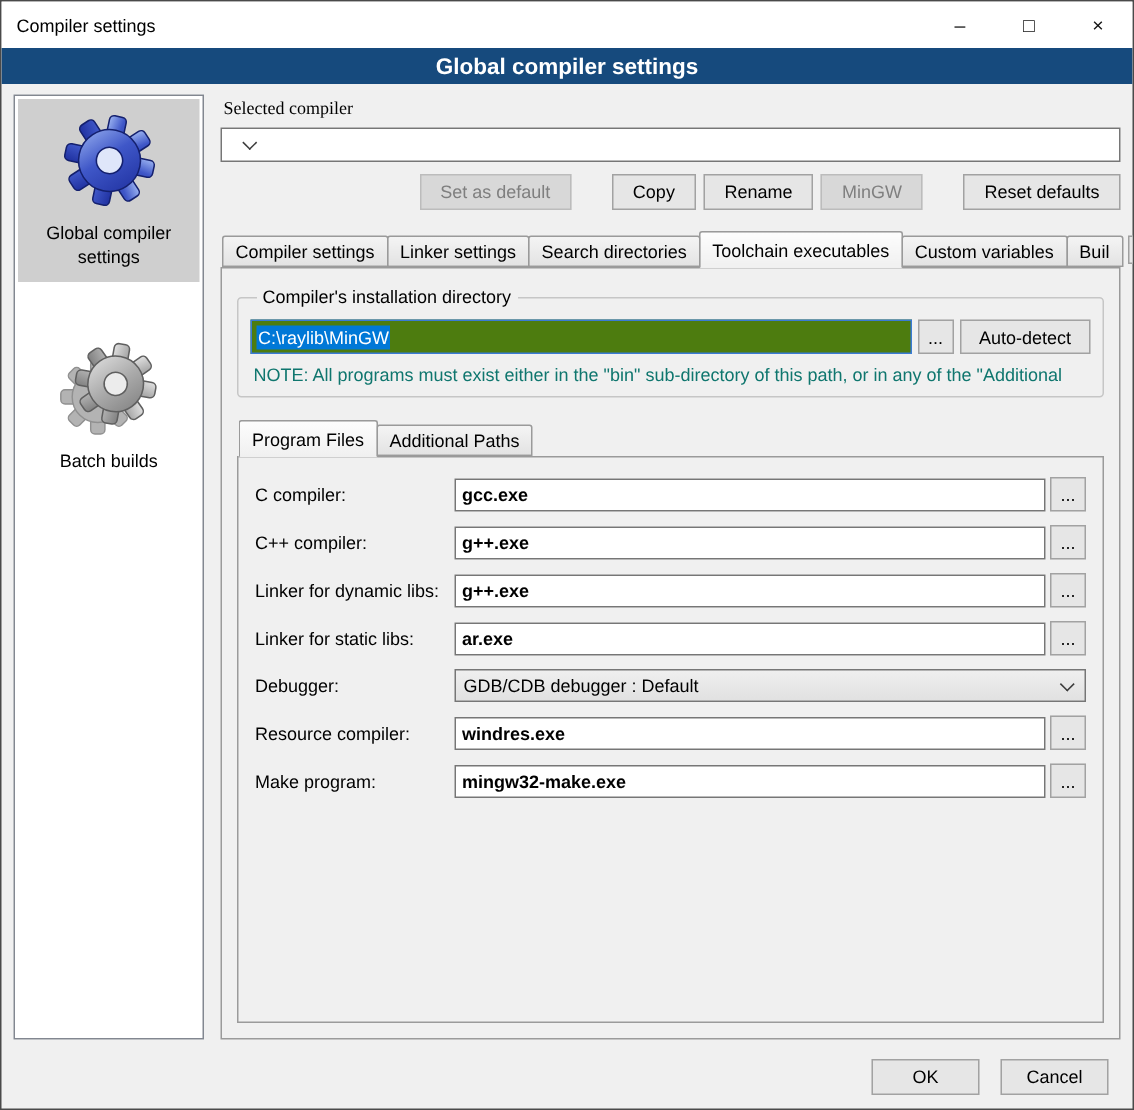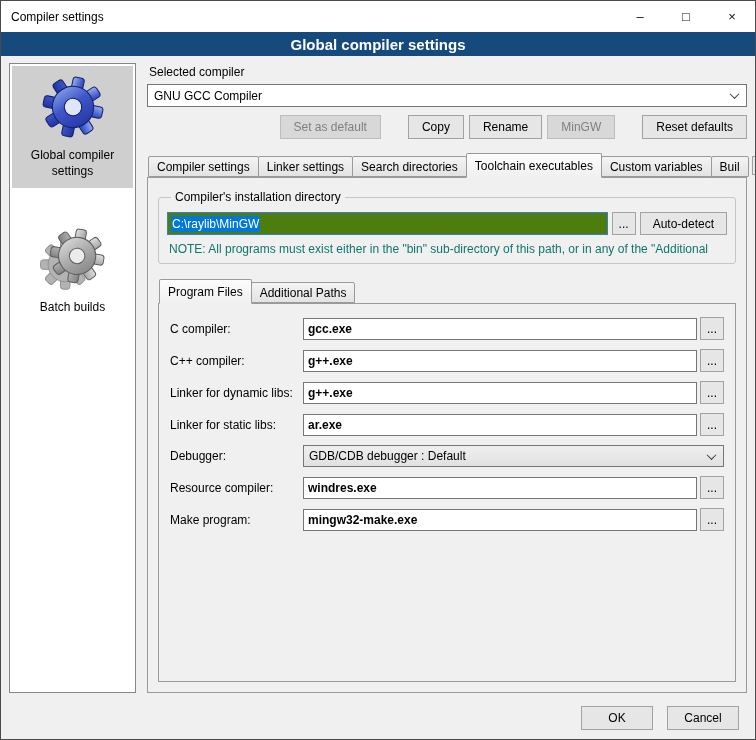--- a/index.html
+++ b/index.html
@@ -24,21 +24,21 @@
   .dialog-body { flex: 1; display: flex; padding: 7px 8px 4px 8px; min-height: 0; }
   .sidebar { width: 127px; flex: 0 0 auto; background: #fff; border: 1px solid #828790; padding: 2px; display: flex; flex-direction: column; overflow: hidden; }
   .sb-item { display: flex; flex-direction: column; align-items: center; padding: 8px 3px 9px; width: 100%; }
   .sb-item.selected { background: #cfcfcf; }
   .sb-item.mt1 { margin-top: 12px; }
   .sb-item.mt2 { margin-top: 30px; }
   .sb-icon { width: 66px; height: 66px; margin-bottom: 8px; }
   .sb-icon svg { width: 100%; height: 100%; }
   .sb-label { text-align: center; line-height: 1.3; }
   .content { flex: 1; margin-left: 11px; display: flex; flex-direction: column; min-width: 0; }
-  .sel-comp-label { margin: 2px 0 5px 2px; }
+  .sel-comp-label { margin: 2px 0 5px 2px; font-family: Liberation Serif, serif; }
   
   .combo { height: 23px; background: #fff; border: 1px solid #767676; display: flex; align-items: center; padding-left: 6px; }
   .combo-text { flex: 1; overflow: hidden; white-space: nowrap; }
   .dd-btn { width: 24px; height: 100%; display: flex; align-items: center; justify-content: center; flex: 0 0 auto; }
   .chev { width: 7px; height: 7px; border-right: 1.6px solid #3c3c3c; border-bottom: 1.6px solid #3c3c3c; transform: rotate(45deg) translate(-1px,-1px); display: inline-block; }
   
   .btn { height: 24px; background: #e6e6e6; border: 1px solid #a2a2a2; font-family: inherit; font-size: 12px; padding: 0 13px; color: #000; }
   .btn.disabled { background: #d8d8d8; border-color: #bcbcbc; color: #7f7f7f; }
   .btn-row { display: flex; margin-top: 8px; justify-content: flex-end; gap: 5px; }
   .btn-row .gap-left { margin-left: 22px; }
@@ -148,21 +148,20 @@
         </span>
         <span class="sb-label">Batch builds</span>
       </div>
     </div>
 
     <div class="content">
 
       <div class="sel-comp-label">Selected compiler</div>
 
       <div class="combo">
-        <span class="combo-text">GNU GCC Compiler</span>
         <span class="dd-btn">
             <i class="chev"></i>
           </span>
       </div>
 
       <div class="btn-row">
         <button class="btn disabled">Set as default</button>
         <button class="btn gap-left">Copy</button>
         <button class="btn">Rename</button>
         <button class="btn disabled">MinGW</button>

